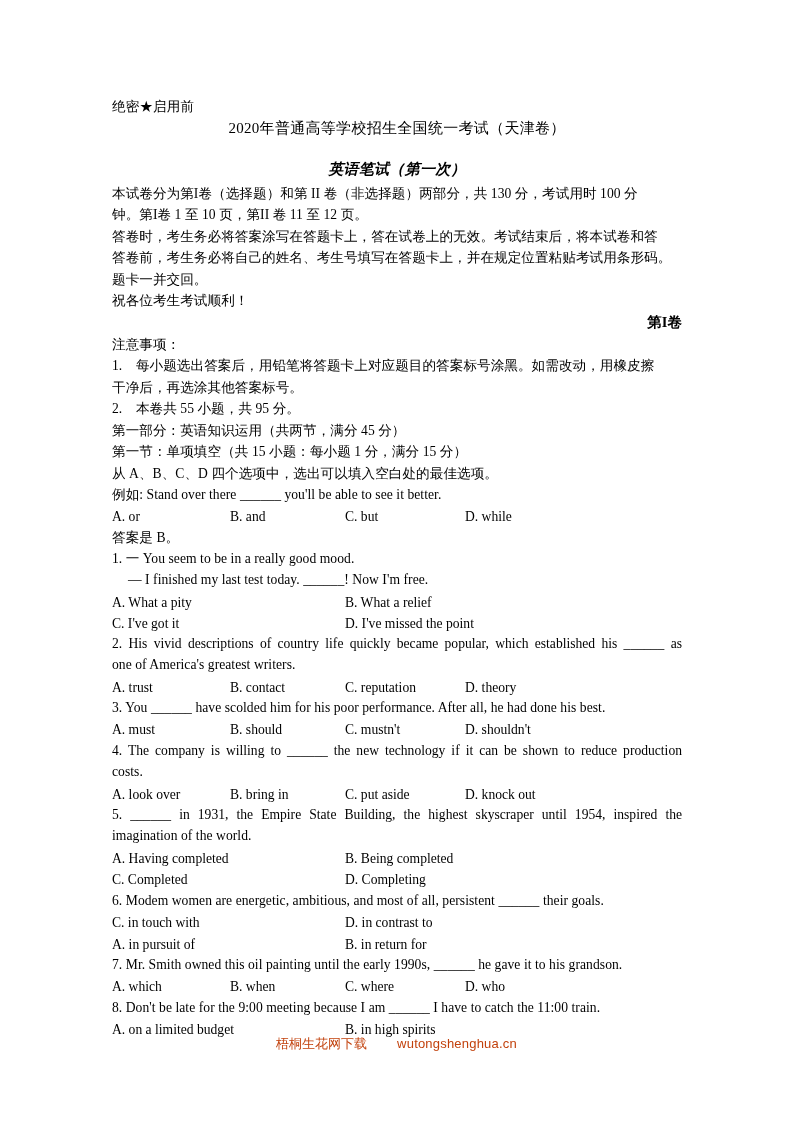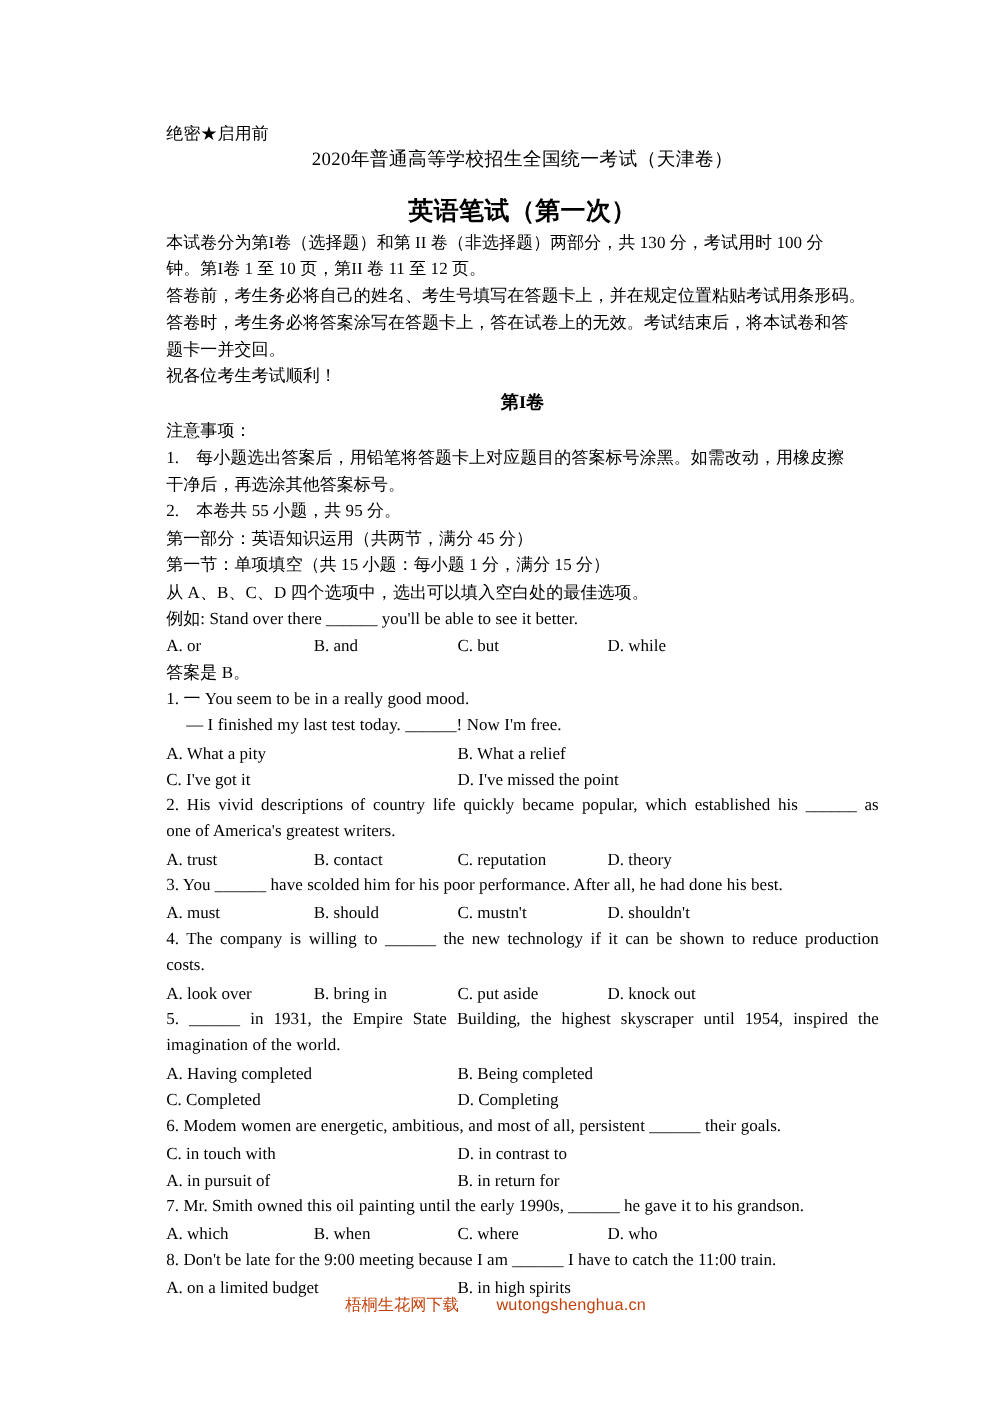--- a/index.html
+++ b/index.html
@@ -14,21 +14,20 @@
     font-family: "Liberation Serif", "DejaVu Serif", serif;
     color: #000000;
     overflow: hidden;
   }
   .page {
     position: absolute;
     left: 112px;
     top: 0;
     width: 570px;
     height: 865px;
-    margin-left: 21px;
   }
   .secret-line {
     position: absolute;
     top: 96px;
     left: 0;
     font-size: 13.5px;
     line-height: 21.5px;
     letter-spacing: 0.2px;
     white-space: nowrap;
   }
@@ -43,23 +42,24 @@
     line-height: 22px;
     letter-spacing: 0.3px;
   }
   .doc-subtitle {
     position: absolute;
     top: 158px;
     left: 0;
     width: 570px;
     text-align: center;
     font-weight: bold;
-    font-size: 20px;
+    font-size: 15px;
     line-height: 22px;
     letter-spacing: 0.3px;
+    font-style: italic;
   }
   .body-block {
     position: absolute;
     left: 0;
     width: 570px;
   }
   .ln {
     font-size: 13.6px;
     line-height: 21.4px;
     letter-spacing: 0.05px;
@@ -67,21 +67,21 @@
   }
   .just {
     text-align: justify;
     text-align-last: justify;
     font-size: 13.6px;
     line-height: 21.4px;
     white-space: normal;
   }
   .sec-head {
     width: 570px;
-    text-align: center;
+    text-align: right;
     font-weight: bold;
     font-size: 14.5px;
     line-height: 21.4px;
   }
   .opt-row {
     display: block;
     position: relative;
     height: 21.4px;
     font-size: 13.6px;
     line-height: 21.4px;
@@ -117,22 +117,22 @@
 
   <div class="secret-line">绝密★启用前</div>
 
   <div class="doc-title">2020年普通高等学校招生全国统一考试（天津卷）</div>
 
   <div class="doc-subtitle">英语笔试（第一次）</div>
 
   <div class="body-block" style="top:183px;">
     <div class="ln">本试卷分为第I卷（选择题）和第 II 卷（非选择题）两部分，共 130 分，考试用时  100 分</div>
     <div class="ln">钟。第I卷 1 至 10 页，第II 卷 11 至 12 页。</div>
+    <div class="ln">答卷时，考生务必将答案涂写在答题卡上，答在试卷上的无效。考试结束后，将本试卷和答</div>
     <div class="ln">答卷前，考生务必将自己的姓名、考生号填写在答题卡上，并在规定位置粘贴考试用条形码。</div>
-    <div class="ln">答卷时，考生务必将答案涂写在答题卡上，答在试卷上的无效。考试结束后，将本试卷和答</div>
     <div class="ln">题卡一并交回。</div>
     <div class="ln">祝各位考生考试顺利！</div>
   </div>
 
   <div class="body-block" style="top:312px;">
     <div class="sec-head">第I卷</div>
   </div>
 
   <div class="body-block" style="top:334px;">
     <div class="ln">注意事项：</div>

